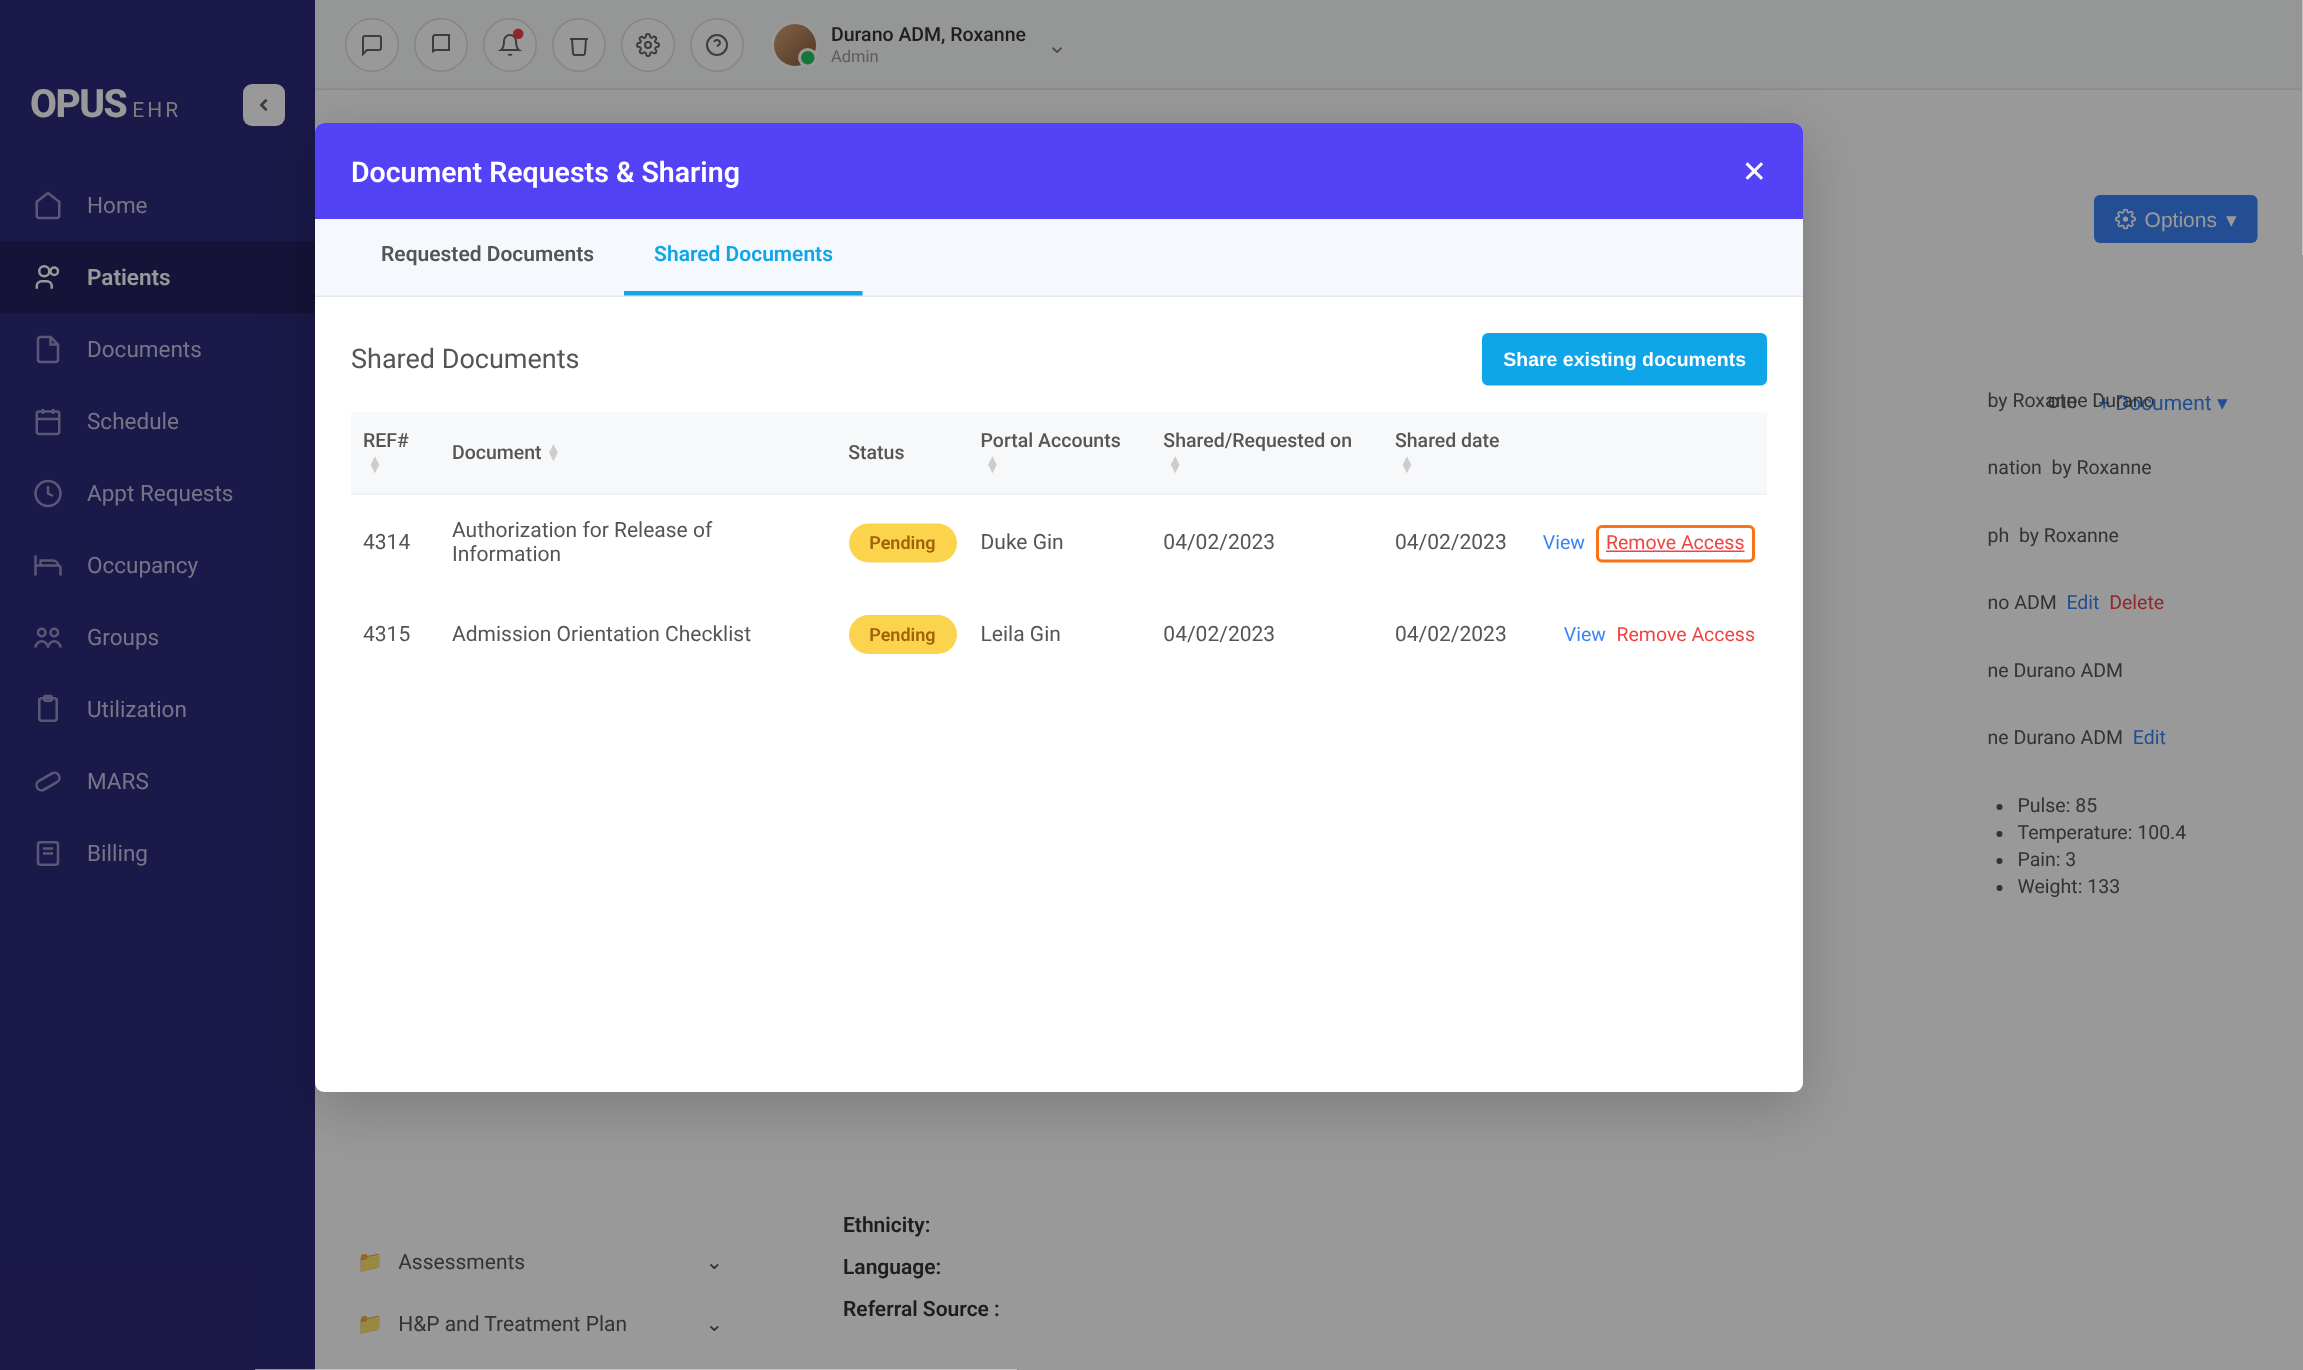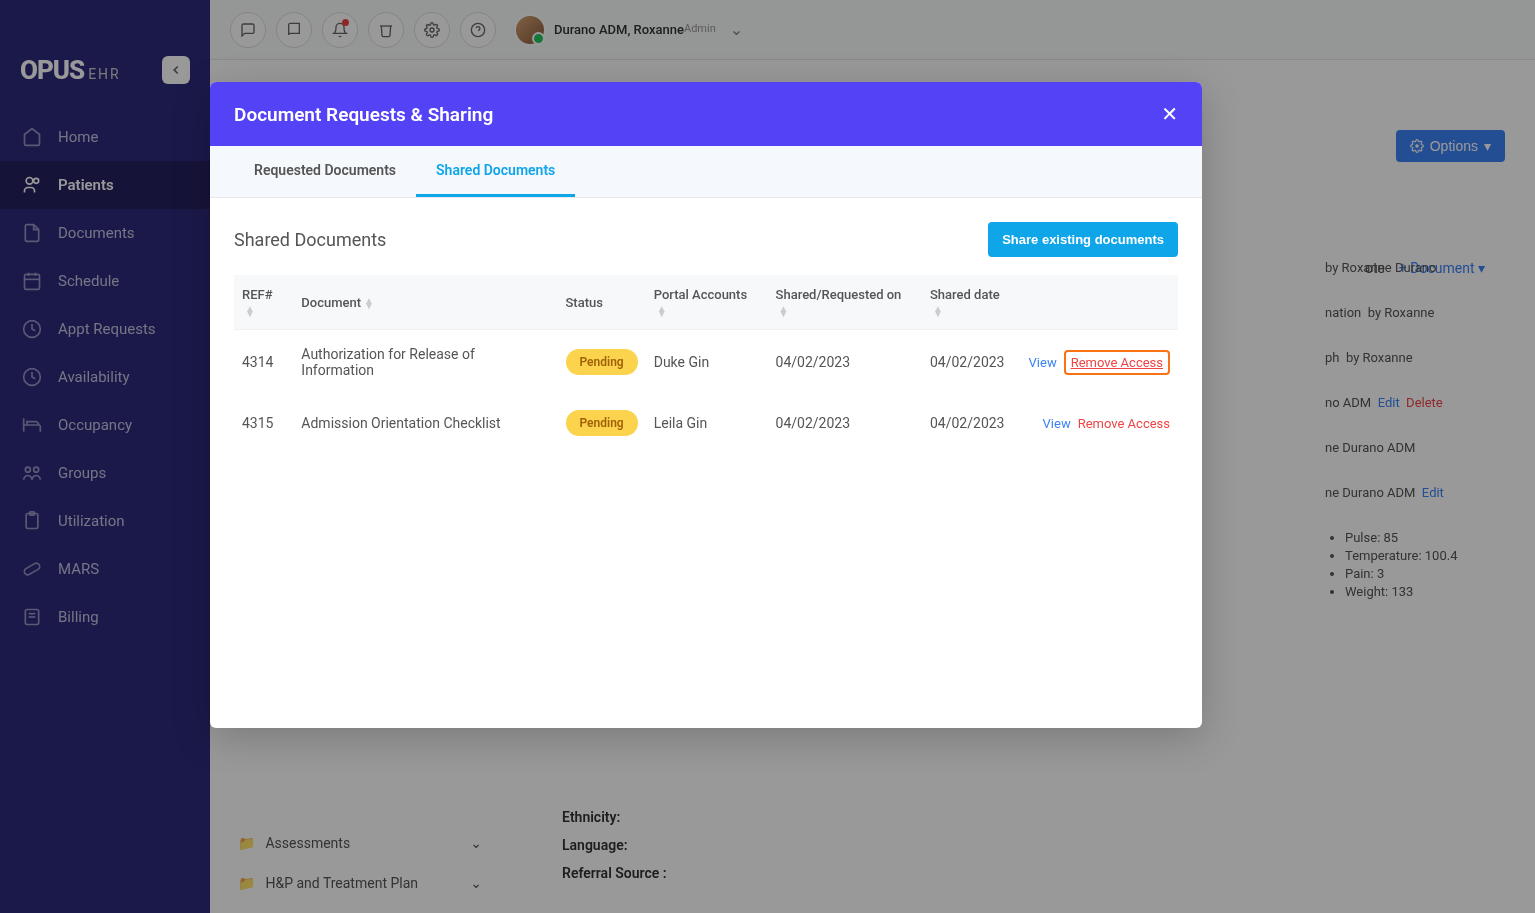--- a/index.html
+++ b/index.html
@@ -24,21 +24,21 @@
 .loc-name { font-weight: 600; color: #555; font-size: 14px; }
 .loc-time { font-size: 11px; color: #888; }
 .loc-group { display: flex; align-items: center; gap: 12px; }
 .loc-chevron { color: #888; font-size: 12px; }
 .top-actions { display: flex; align-items: center; gap: 10px; }
 .circ-btn { width: 36px; height: 36px; border: 1px solid #ddd; border-radius: 50%; display: flex; align-items: center; justify-content: center; color: #666; background: #fff; position: relative; }
 .notif-dot { position: absolute; top: 6px; right: 8px; width: 7px; height: 7px; background: #ef4444; border-radius: 50%; }
 .user-block { display: flex; align-items: center; gap: 8px; margin-left: 8px; }
 .avatar { width: 32px; height: 32px; border-radius: 50%; background: linear-gradient(135deg, #d4a574, #8b5a3c); border: 2px solid #fff; position: relative; }
 .avatar::after { content: ''; position: absolute; bottom: -1px; right: -1px; width: 9px; height: 9px; background: #22c55e; border: 2px solid #fff; border-radius: 50%; }
-.user-info { display: flex; flex-direction: row; }
+.user-info { display: flex; flex-direction: column; }
 .user-name { font-size: 13px; color: #333; font-weight: 500; }
 .user-role { font-size: 11px; color: #999; }
 .user-chevron { color: #888; margin-left: 6px; }
 
 
 .main-bg { position: absolute; left: 210px; top: 60px; right: 0; bottom: 0; background: #fff; }
 .options-btn { position: absolute; right: 30px; top: 70px; background: #3b82f6; color: #fff; border: none; border-radius: 4px; padding: 8px 14px; font-size: 14px; display: flex; align-items: center; gap: 6px; }
 .bg-right-col { position: absolute; right: 30px; top: 200px; width: 180px; color: #555; font-size: 13px; }
 .bg-right-col .row { margin-bottom: 30px; }
 .bg-link { color: #3b82f6; cursor: pointer; }
@@ -136,29 +136,20 @@
         <span>Schedule</span>
       </li>
     <li>
         <span class="nav-icon">
           <svg width="20" height="20" viewBox="0 0 24 24" fill="none" stroke="currentColor" stroke-width="2">
             <circle cx="12" cy="12" r="10"></circle>
             <polyline points="12 6 12 12 16 14"></polyline>
           </svg>
         </span>
         <span>Appt Requests</span>
-      </li>
-    <li>
-        <span class="nav-icon">
-          <svg width="20" height="20" viewBox="0 0 24 24" fill="none" stroke="currentColor" stroke-width="2">
-            <circle cx="12" cy="12" r="10"></circle>
-            <polyline points="12 6 12 12 16 14"></polyline>
-          </svg>
-        </span>
-        <span>Availability</span>
       </li>
     <li>
         <span class="nav-icon">
           <svg width="20" height="20" viewBox="0 0 24 24" fill="none" stroke="currentColor" stroke-width="2">
             <path d="M2 4v16"></path>
             <path d="M2 12h18a2 2 0 012 2v6"></path>
             <path d="M6 12V8h10a4 4 0 014 4"></path>
           </svg>
         </span>
         <span>Occupancy</span>

